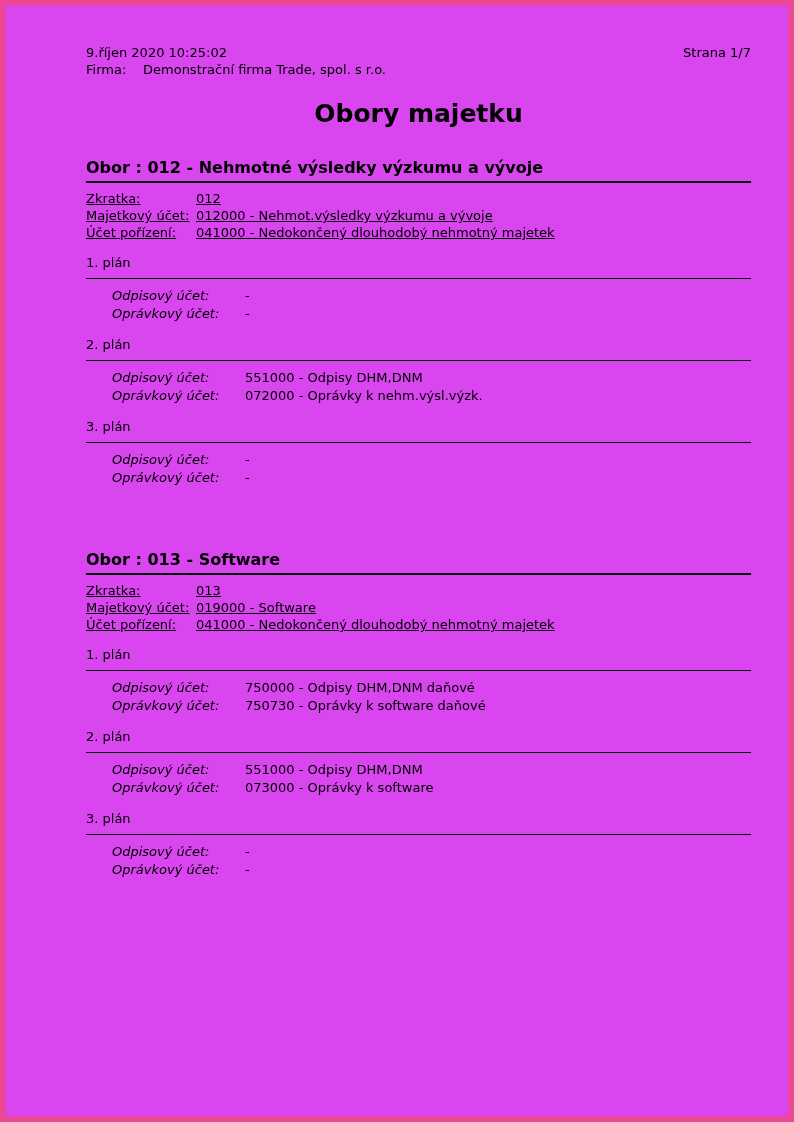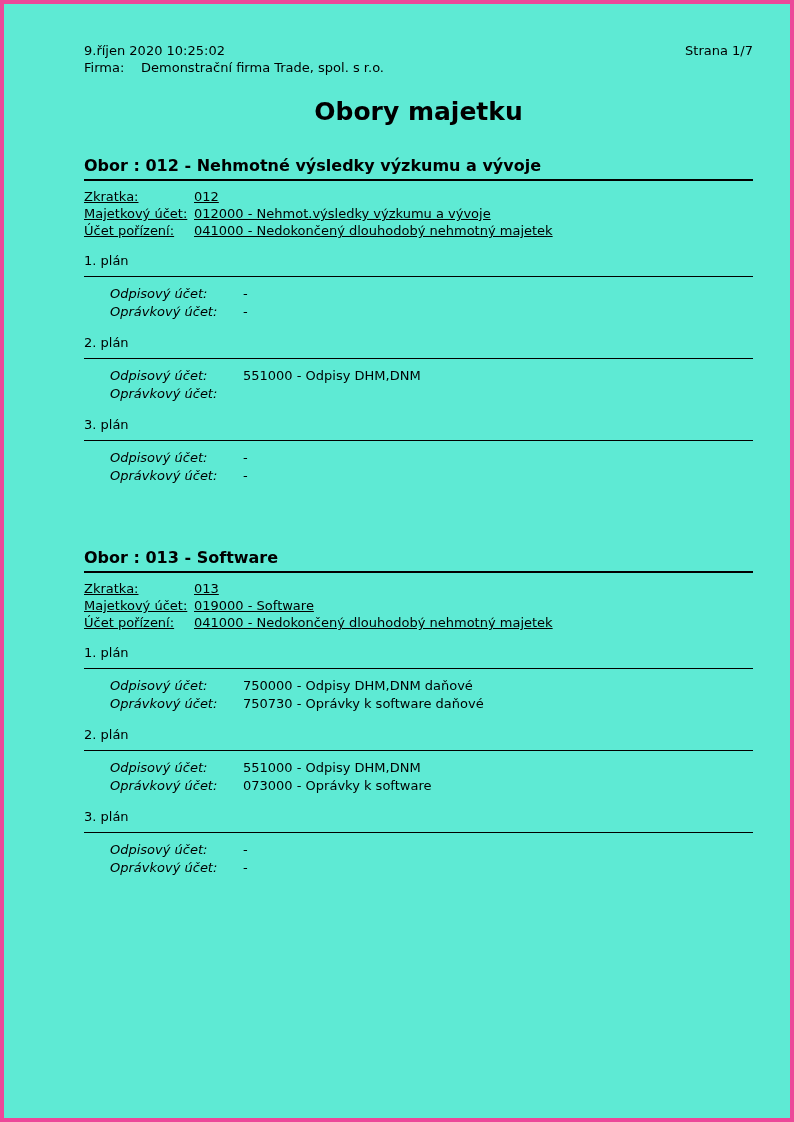--- a/index.html
+++ b/index.html
@@ -1,21 +1,21 @@
 <!DOCTYPE html>
 <html><head>
 <meta charset="utf-8">
 <style>
   * { margin: 0; padding: 0; box-sizing: border-box; }
   html, body { background: #fff; }
   .page {
     width: 794px;
     height: 1122px;
-    background: #5eead4;
-    border: 4px solid #ec4899;
+    background: #d946ef;
+    border: 6px solid #ec4899;
     font-family: "DejaVu Sans", "Liberation Sans", sans-serif;
     font-size: 13px;
     color: #000000;
     overflow: hidden;
   }
   .content { padding: 38px 37px 0 80px; }
 
   .header-line1 {
     display: flex;
     justify-content: space-between;
@@ -104,20 +104,21 @@
       </div>
 
       <div class="plan">
         <div class="plan-title">2. plán</div>
         <div class="plan-row">
           <span class="p-label">Odpisový účet:</span>
           <span class="p-value">551000 - Odpisy DHM,DNM</span>
         </div>
         <div class="plan-row">
           <span class="p-label">Oprávkový účet:</span>
+          <span class="p-value">072000 - Oprávky k nehm.výsl.výzk.</span>
         </div>
       </div>
 
       <div class="plan">
         <div class="plan-title">3. plán</div>
         <div class="plan-row">
           <span class="p-label">Odpisový účet:</span>
           <span class="p-value">-</span>
         </div>
         <div class="plan-row">

